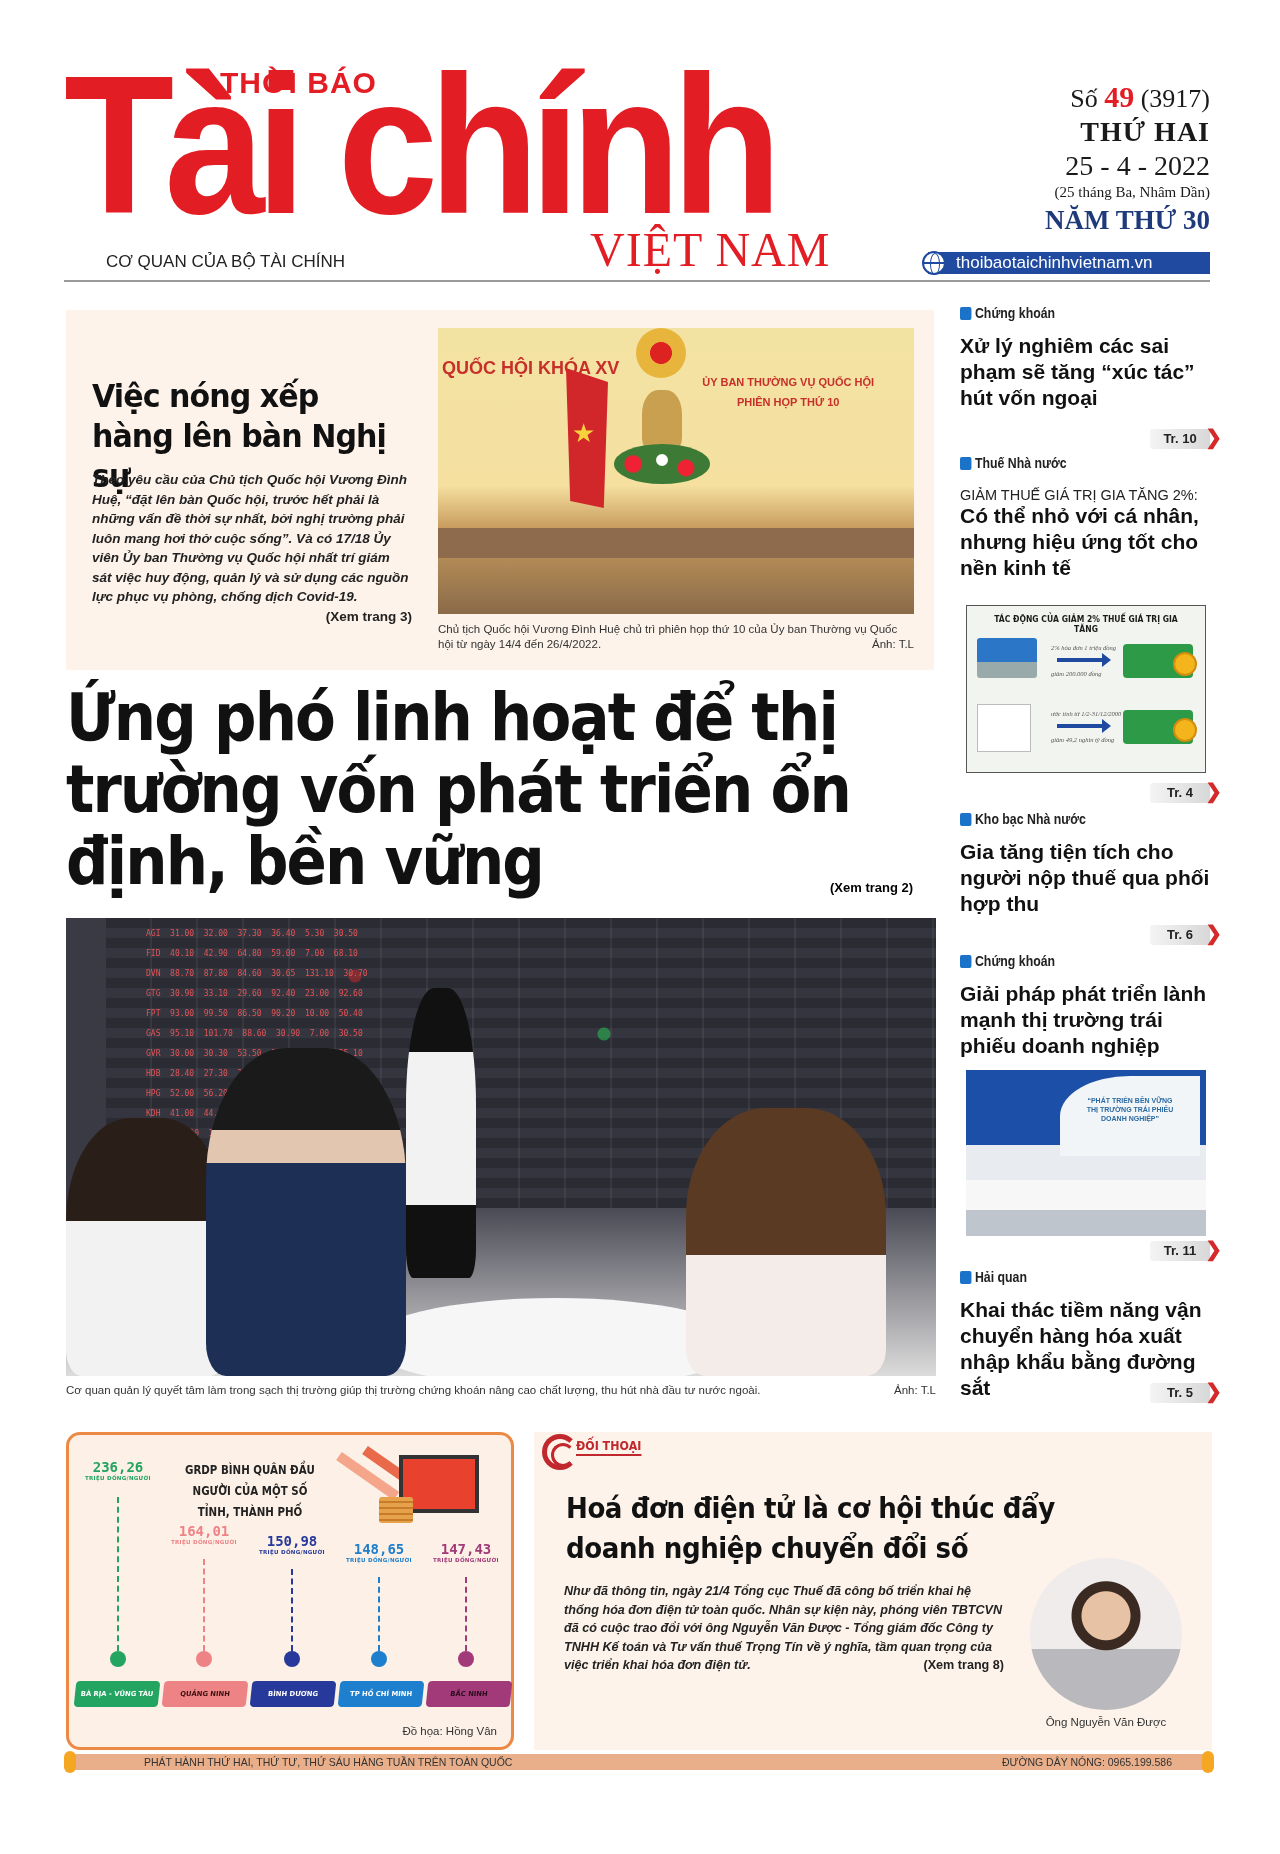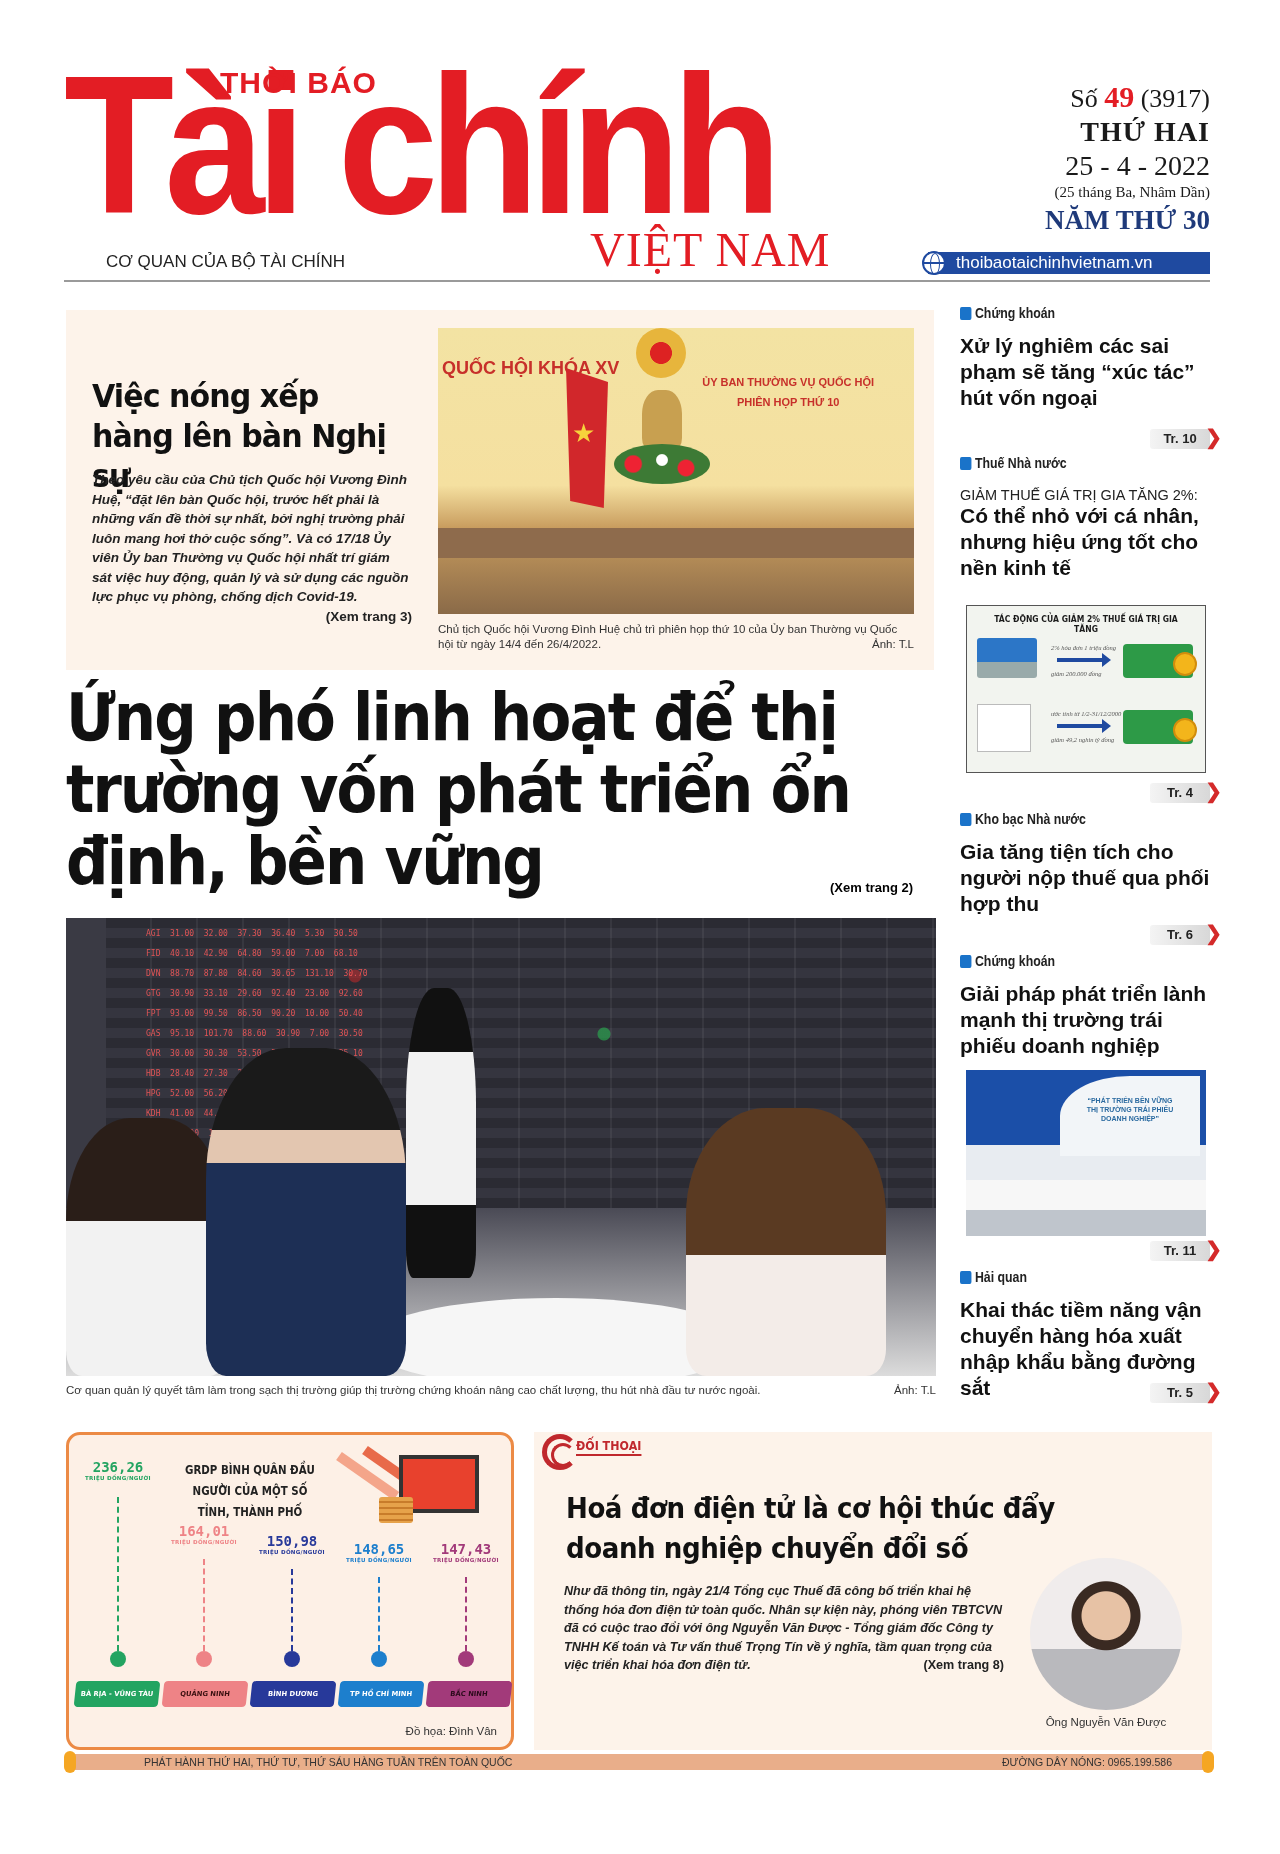--- a/index.html
+++ b/index.html
@@ -333,21 +333,21 @@
     <div class="grdp-line" style="top:142px; height:74px; border-color:#a23a7a;"></div>
     <div class="grdp-dot" style="top:216px; background:#a23a7a;"></div>
   </div>
 
   <div class="grdp-label" style="left:6px; top:246px; background:#23a461;">BÀ RỊA - VŨNG TÀU</div>
   <div class="grdp-label" style="left:94px; top:246px; background:#ee8386; color:#3a1010;">QUẢNG NINH</div>
   <div class="grdp-label" style="left:182px; top:246px; background:#27399a;">BÌNH DƯƠNG</div>
   <div class="grdp-label" style="left:270px; top:246px; background:#1d7fcd;">TP HỒ CHÍ MINH</div>
   <div class="grdp-label" style="left:358px; top:246px; background:#a23a7a; color:#2a0a1a;">BẮC NINH</div>
 
-  <div class="grdp-credit">Đồ họa: Đình Vân</div>
+  <div class="grdp-credit">Đồ họa: Hồng Vân</div>
 </section>
 
 <section class="dlg-box">
   <div class="dlg-logo"></div>
   <div class="dlg-label">ĐỐI THOẠI</div>
   <h2 class="dlg-title">Hoá đơn điện tử là cơ hội thúc đẩy doanh nghiệp chuyển đổi số</h2>
   <div class="dlg-lead">
     <span>Như đã thông tin, ngày 21/4 Tổng cục Thuế đã công bố triển khai hệ thống hóa đơn điện tử toàn quốc. Nhân sự kiện này, phóng viên TBTCVN đã có cuộc trao đổi với ông Nguyễn Văn Được - Tổng giám đốc Công ty TNHH Kế toán và Tư vấn thuế Trọng Tín về ý nghĩa, tầm quan trọng của việc triển khai hóa đơn điện tử.</span>
     <span class="xem">(Xem trang 8)</span>
   </div>

